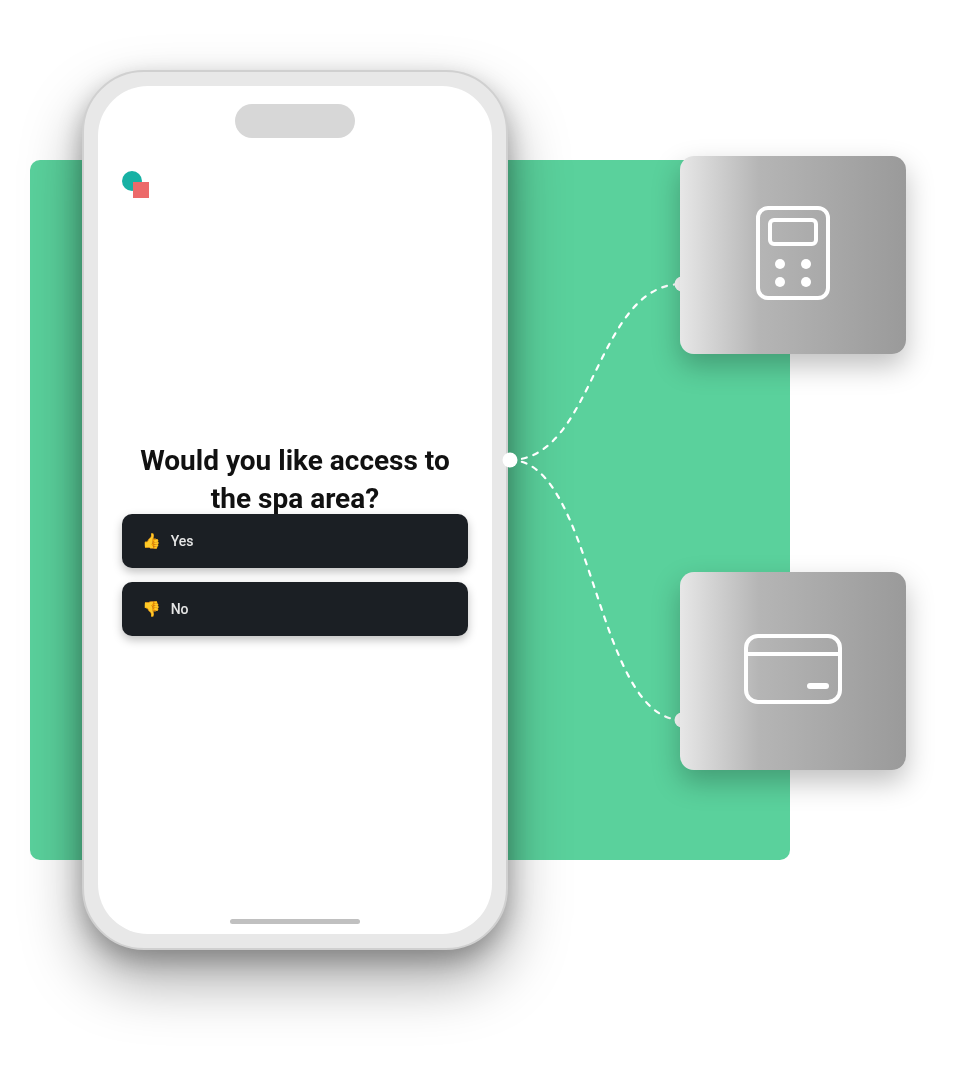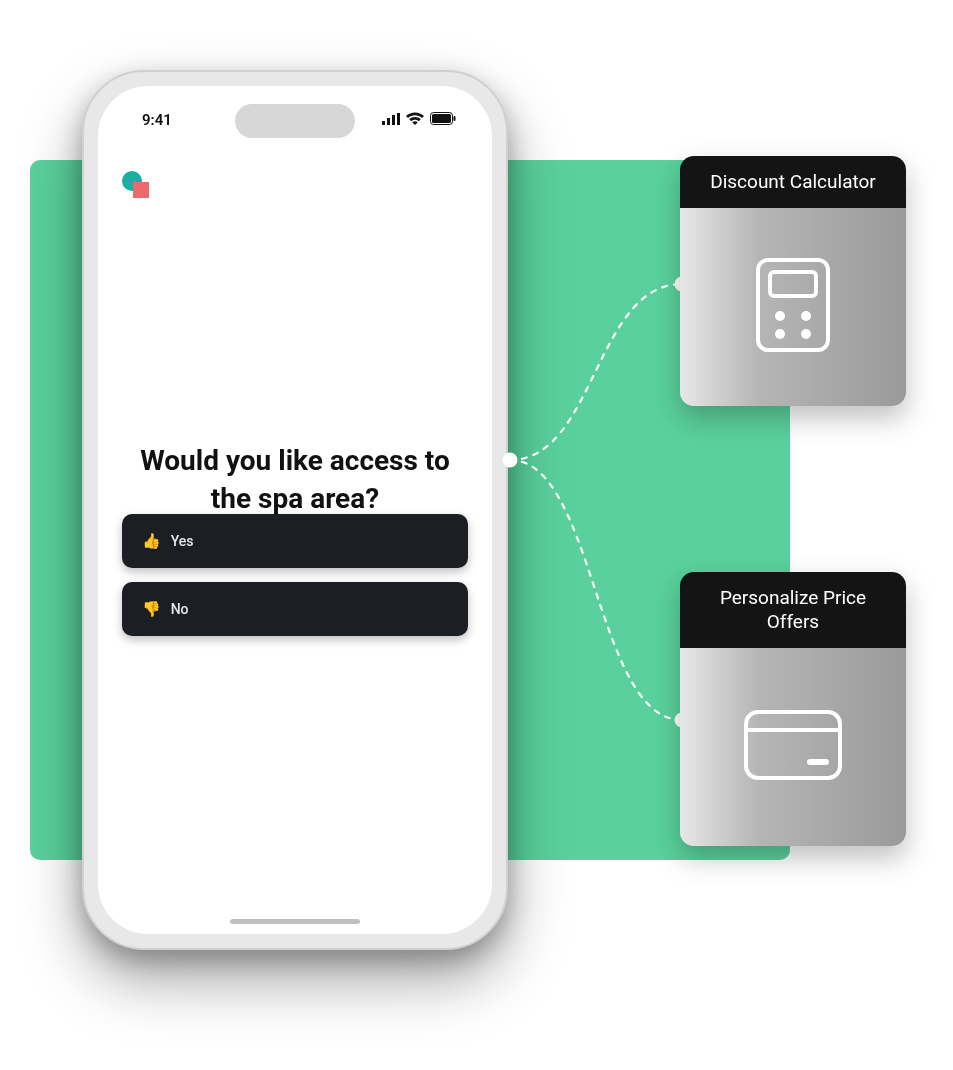--- a/index.html
+++ b/index.html
@@ -173,45 +173,20 @@
   .icon-svg { stroke: #fff; fill: none; stroke-width: 4; stroke-linejoin: round; }
   .icon-svg-card { stroke: #fff; fill: none; stroke-width: 4; stroke-linejoin: round; stroke-linecap: round; }
 </style>
 </head>
 <body>
 
 <div class="green-bg"></div>
 
 <div class="phone">
   <div class="phone-screen">
-    <div class="status-bar">
-      <div class="time">9:41</div>
-      <div class="status-icons">
-        <span>
-          <svg width="18" height="12" viewBox="0 0 18 12">
-              <rect x="0" y="8" width="3" height="4" fill="#111"></rect>
-              <rect x="5" y="5" width="3" height="7" fill="#111"></rect>
-              <rect x="10" y="2" width="3" height="10" fill="#111"></rect>
-              <rect x="15" y="0" width="3" height="12" fill="#111"></rect>
-            </svg>
-        </span>
-        <span>
-          <svg width="18" height="13" viewBox="0 0 18 13">
-              <path d="M9 13 L6.2 10.2 C7.7 8.8 10.3 8.8 11.8 10.2 Z M3.2 7.2 C6.4 4.2 11.6 4.2 14.8 7.2 L12.8 9.2 C10.7 7.2 7.3 7.2 5.2 9.2 Z M0 4 C5 -0.7 13 -0.7 18 4 L16 6 C12.1 2.4 5.9 2.4 2 6 Z" fill="#111"></path>
-            </svg>
-        </span>
-        <span>
-          <svg width="26" height="13" viewBox="0 0 26 13">
-              <rect x="0.5" y="0.5" width="22" height="12" rx="3" fill="none" stroke="#111" stroke-width="1"></rect>
-              <rect x="2" y="2" width="19" height="9" rx="1.5" fill="#111"></rect>
-              <rect x="23.5" y="4" width="2" height="5" rx="1" fill="#111"></rect>
-            </svg>
-        </span>
-      </div>
-    </div>
     <div class="dynamic-island"></div>
 
     <div class="logo">
       <div class="circle"></div>
       <div class="square"></div>
     </div>
 
     <div class="question">Would you like access to the spa area?</div>
 
     <div class="options">
@@ -231,37 +206,35 @@
 
 <svg class="connectors" viewBox="0 0 250 650">
   <path d="M10 310 C 95 310, 95 134, 182 134" fill="none" stroke="#ffffff" stroke-width="2.2" stroke-dasharray="5 7" stroke-linecap="round"></path>
   <path d="M10 310 C 95 310, 95 570, 182 570" fill="none" stroke="#ffffff" stroke-width="2.2" stroke-dasharray="5 7" stroke-linecap="round"></path>
   <circle cx="10" cy="310" r="7.5" fill="#ffffff"></circle>
   <circle cx="182" cy="134" r="7.5" fill="#ffffff"></circle>
   <circle cx="182" cy="570" r="7.5" fill="#ffffff"></circle>
 </svg>
 
 <div class="card card-1">
-  <div class="card-header">Discount Calculator</div>
   <div class="card-body">
     <span>
       <svg class="icon-svg" width="74" height="94" viewBox="0 0 74 94">
         <rect x="2" y="2" width="70" height="90" rx="10"></rect>
         <rect x="14" y="14" width="46" height="24" rx="4"></rect>
         <circle cx="24" cy="58" r="5" fill="#fff" stroke="none"></circle>
         <circle cx="50" cy="58" r="5" fill="#fff" stroke="none"></circle>
         <circle cx="24" cy="76" r="5" fill="#fff" stroke="none"></circle>
         <circle cx="50" cy="76" r="5" fill="#fff" stroke="none"></circle>
       </svg>
     </span>
   </div>
 </div>
 
 <div class="card card-2">
-  <div class="card-header">Personalize Price Offers</div>
   <div class="card-body">
     <span>
       <svg class="icon-svg-card" width="98" height="70" viewBox="0 0 98 70">
         <rect x="2" y="2" width="94" height="66" rx="12"></rect>
         <line x1="2" y1="20" x2="96" y2="20"></line>
         <line x1="66" y1="52" x2="82" y2="52" stroke-width="6"></line>
       </svg>
     </span>
   </div>
 </div>

